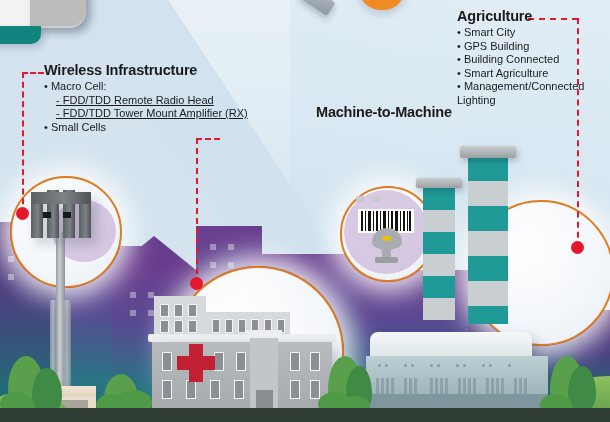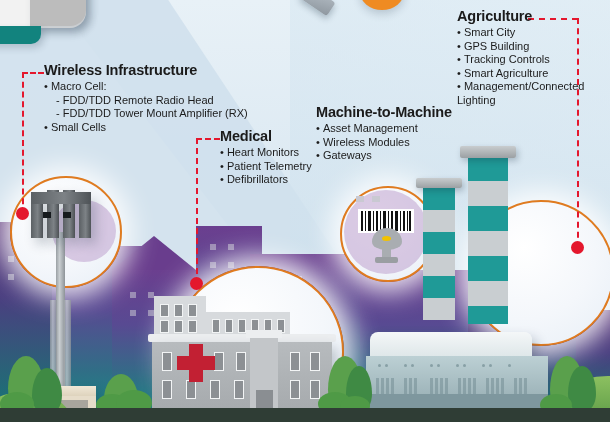--- a/index.html
+++ b/index.html
@@ -255,21 +255,21 @@
   }
   .callout ul {
     margin: 0; padding: 0; list-style: none;
   }
   .callout li {
     font-size: 11px;
     color: #1b1b1b;
     line-height: 13.6px;
     white-space: nowrap;
   }
-  .callout li.sub { padding-left: 12px; }
+  .callout li.sub { padding-left: 12px; text-decoration: underline; }
   .callout li.wrap { white-space: normal; }
   .bullet-dot::before { content: "\2022\00a0"; }
   .bullet-dash::before { content: "-\00a0"; }
 
   
   .conn-v {
     position: absolute;
     width: 0; border-left: 2px dashed #e4172d;
   }
   .conn-h {
@@ -551,42 +551,29 @@
   <div class="callout" style="left:44px; top:62px;">
     <h3>Wireless Infrastructure</h3>
     <ul>
       <li class="bullet-dot">Macro Cell:</li>
       <li class="sub bullet-dash">FDD/TDD Remote Radio Head</li>
       <li class="sub bullet-dash">FDD/TDD Tower Mount Amplifier (RX)</li>
       <li class="bullet-dot">Small Cells</li>
     </ul>
   </div>
 
-  <div class="callout" style="left:220px; top:128px;">
-    <h3>Medical</h3>
-    <ul>
-      <li class="bullet-dot">Heart Monitors</li>
-      <li class="bullet-dot">Patient Telemetry</li>
-      <li class="bullet-dot">Defibrillators</li>
-    </ul>
-  </div>
 
   <div class="callout" style="left:316px; top:104px;">
     <h3>Machine-to-Machine</h3>
-    <ul>
-      <li class="bullet-dot">Asset Management</li>
-      <li class="bullet-dot">Wireless Modules</li>
-      <li class="bullet-dot">Gateways</li>
-    </ul>
   </div>
 
   <div class="callout" style="left:457px; top:8px; width:82px;">
     <h3>Agriculture</h3>
     <ul>
       <li class="bullet-dot">Smart City</li>
       <li class="bullet-dot">GPS Building</li>
-      <li class="bullet-dot">Tracking Controls</li>
+      <li class="bullet-dot">Building Connected</li>
       <li class="bullet-dot">Smart Agriculture</li>
       <li class="bullet-dot wrap">Management/Connected Lighting</li>
     </ul>
   </div>
 
 </div>
 
 </body></html>

